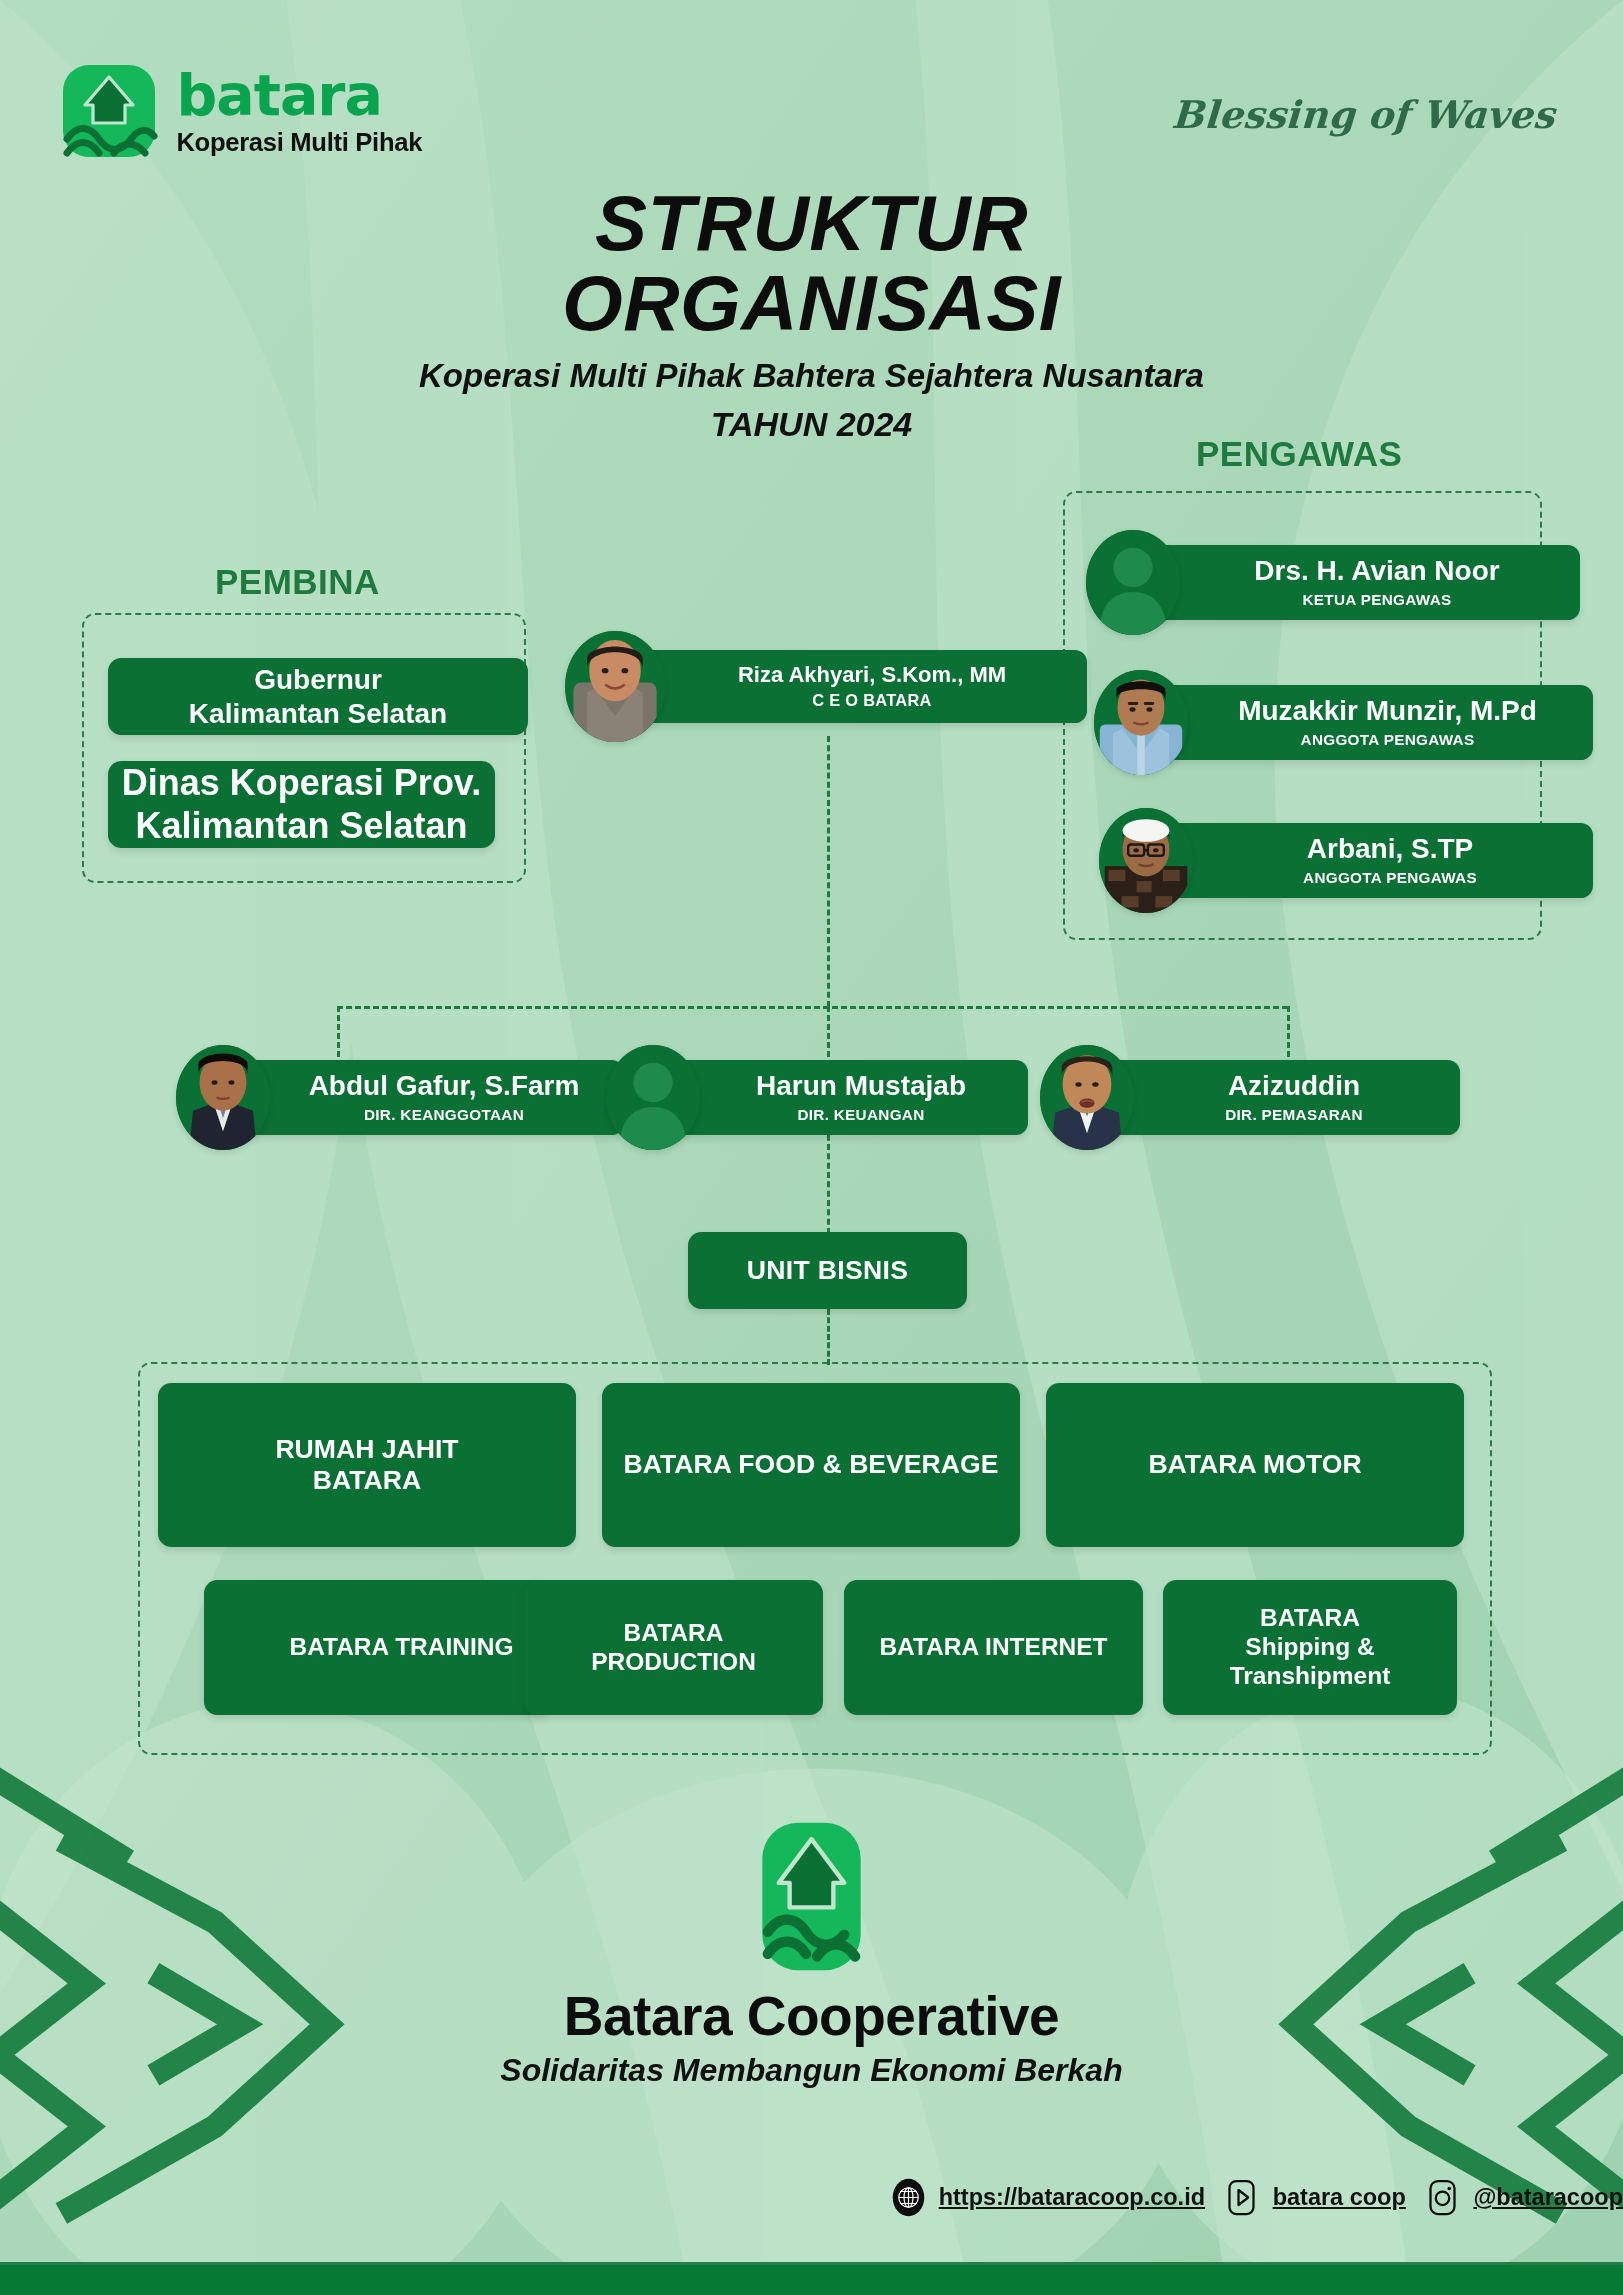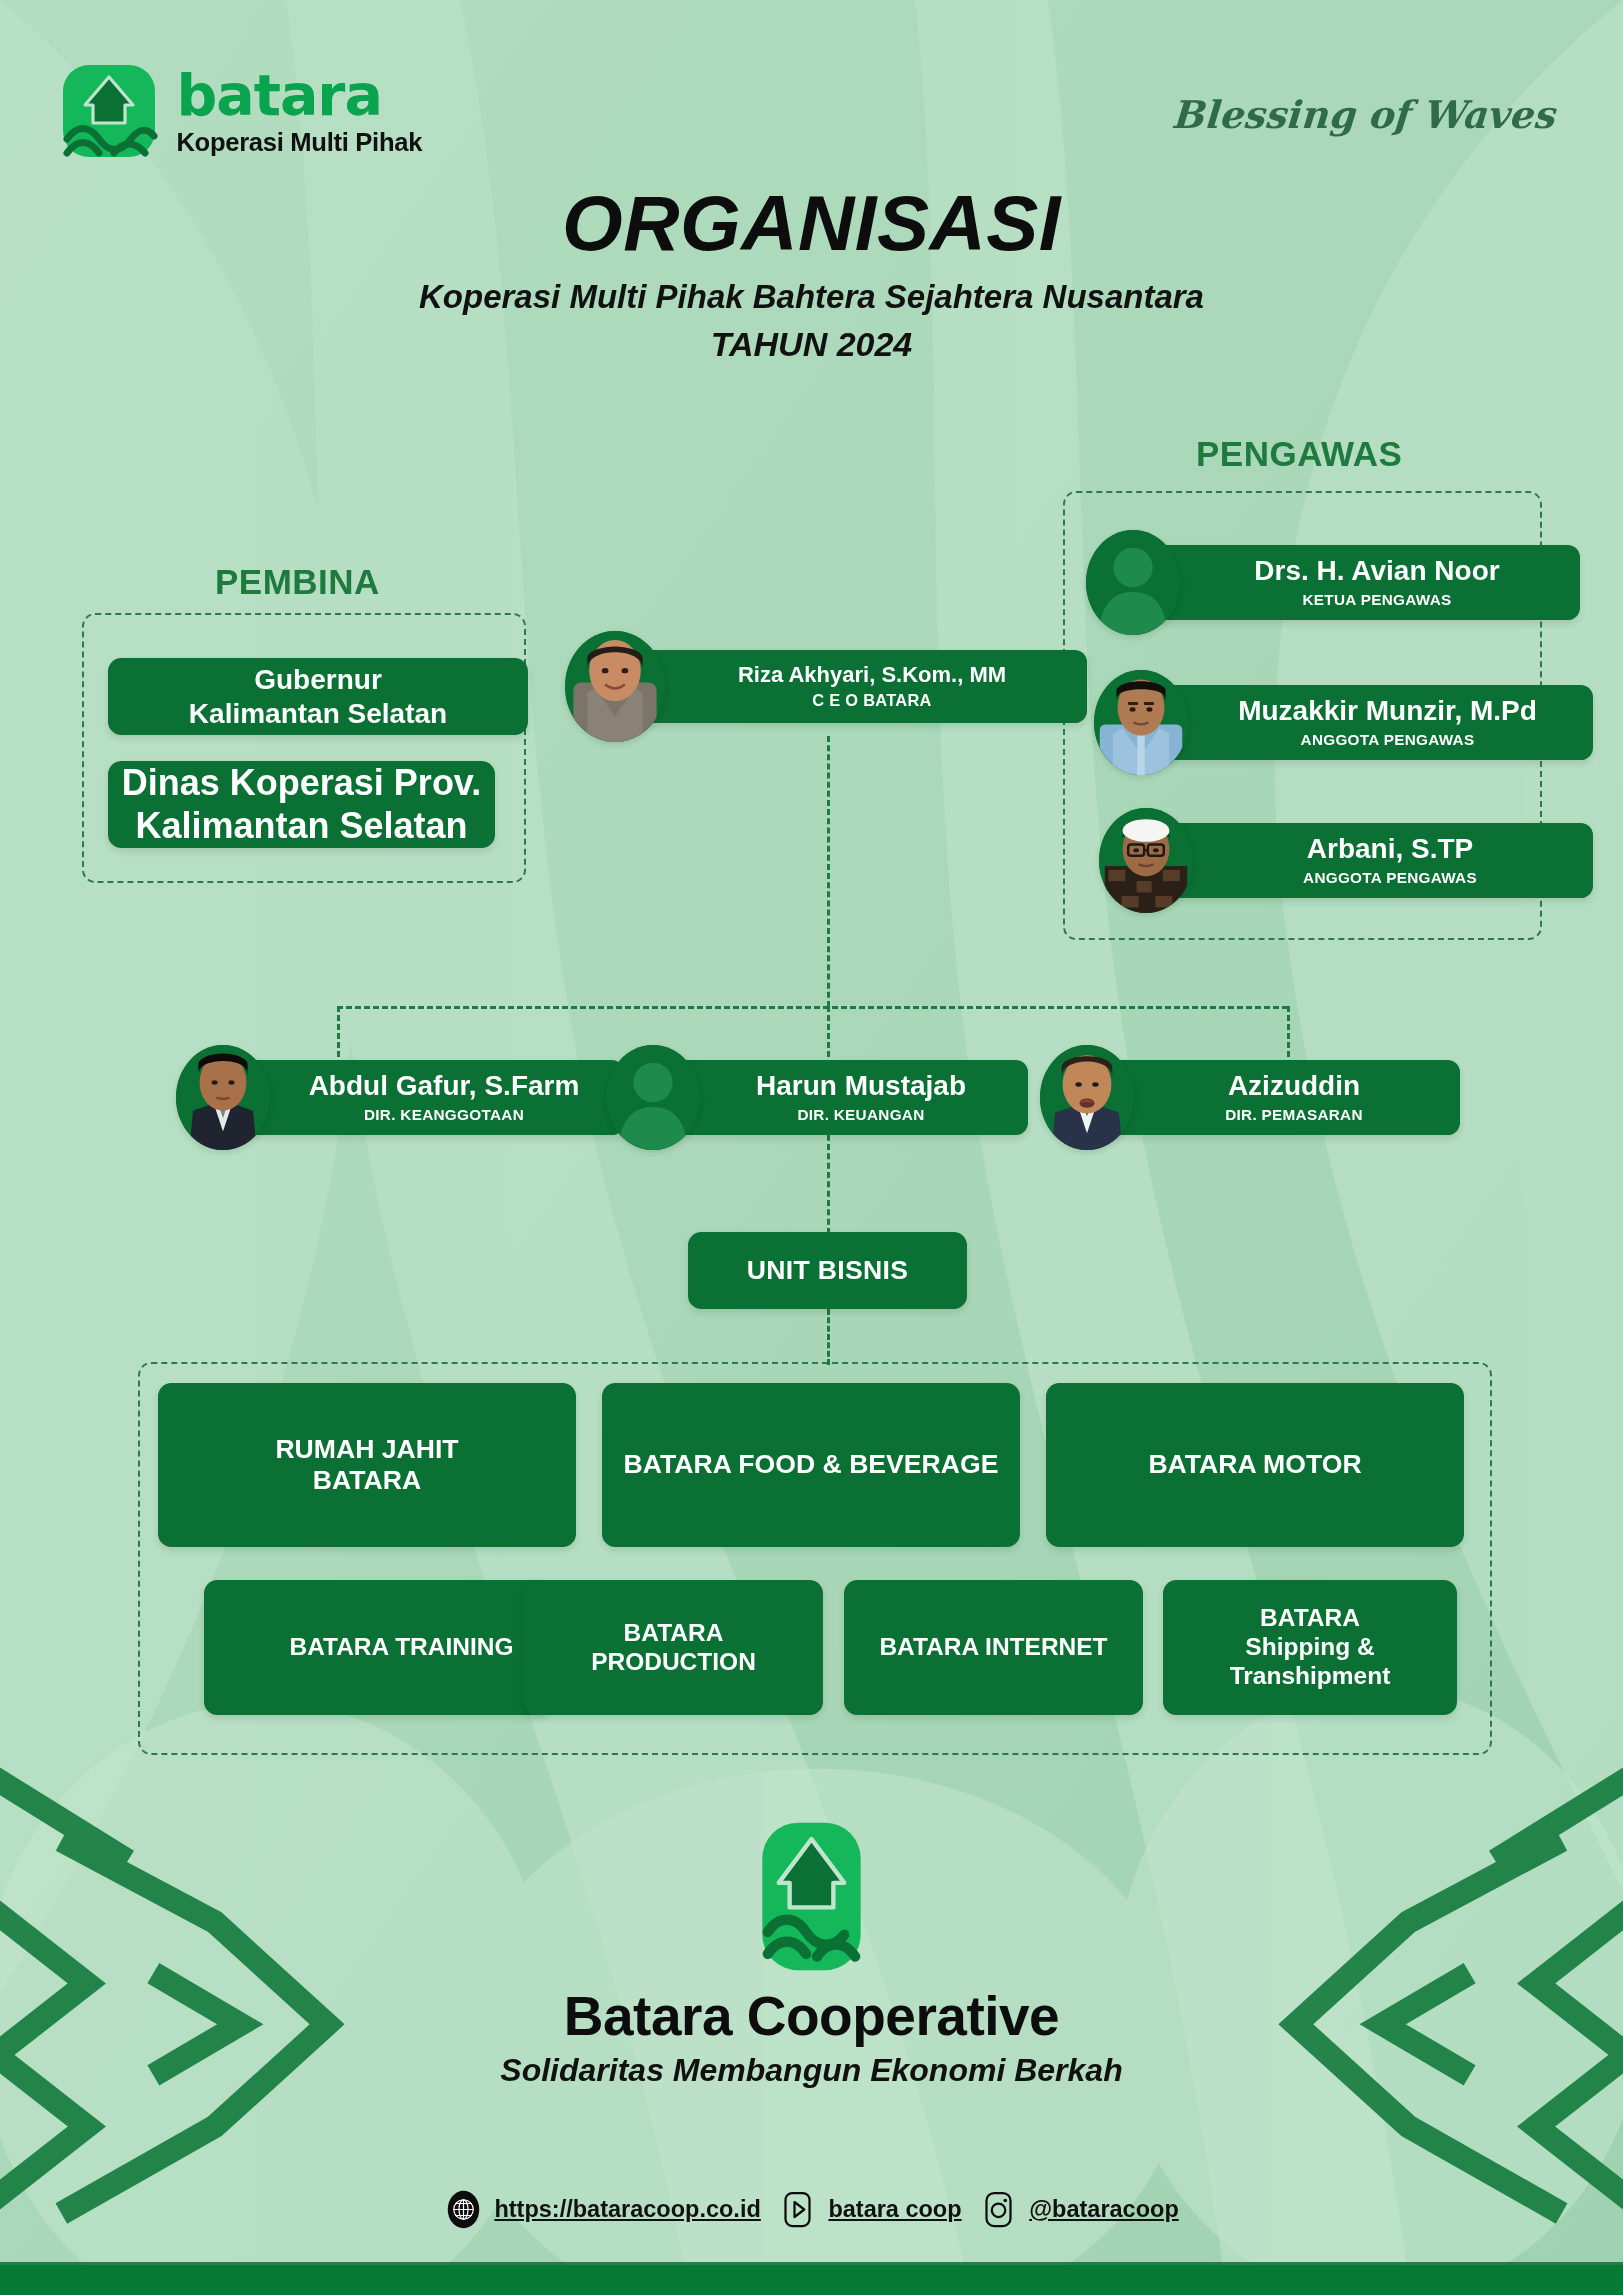--- a/index.html
+++ b/index.html
@@ -116,21 +116,21 @@
   #c-d1-down{left:827px;top:1116px;height:118px;}
   #c-unit-down{left:827px;top:1309px;height:56px;}
 
   
   .footer{position:absolute;left:0;right:0;top:1820px;z-index:4;text-align:center;}
   .f-logo{width:143px;height:153px;margin:0 auto;display:block;}
   .f-name{font-size:55px;font-weight:900;color:#0d0d0d;margin-top:11.2px;letter-spacing:-0.5px;}
   .f-motto{font-size:32px;font-weight:800;font-style:italic;color:#111;margin-top:4.1px;}
 
   .social{position:absolute;left:0;right:0;top:2178px;z-index:5;
-    display:flex;align-items:center;justify-content:center;gap:17.4px;margin-top:12px;}
+    display:flex;align-items:center;justify-content:flex-end;gap:17.4px;}
   .s-item{display:flex;align-items:center;gap:11.2px;}
   .s-ico{width:39px;height:39px;flex:0 0 auto;}
   .s-txt{font-size:23.5px;font-weight:700;color:#111;text-decoration:underline;white-space:nowrap;}
 </style>
 </head>
 <body>
 
 <div class="poster">
 
   <svg class="bg-waves" viewBox="0 0 3175 4490" preserveAspectRatio="none">
@@ -182,20 +182,21 @@
     </svg>
     <div class="logo-text">
       <span class="logo-word">batara</span>
       <span class="logo-sub">Koperasi Multi Pihak</span>
     </div>
   </div>
 
   <div class="tagline">Blessing of Waves</div>
 
   <div class="title-block">
+    <div class="title-l1">STRUKTUR</div>
     <div class="title-l2">ORGANISASI</div>
     <div class="title-sub">Koperasi Multi Pihak Bahtera Sejahtera Nusantara</div>
     <div class="title-year">TAHUN 2024</div>
   </div>
 
   <div class="sec-cap" id="cap-pembina">PEMBINA</div>
   <div class="sec-cap" id="cap-pengawas">PENGAWAS</div>
 
   <div class="dashframe" id="frame-pembina"></div>
   <div class="dashframe" id="frame-pengawas"></div>

